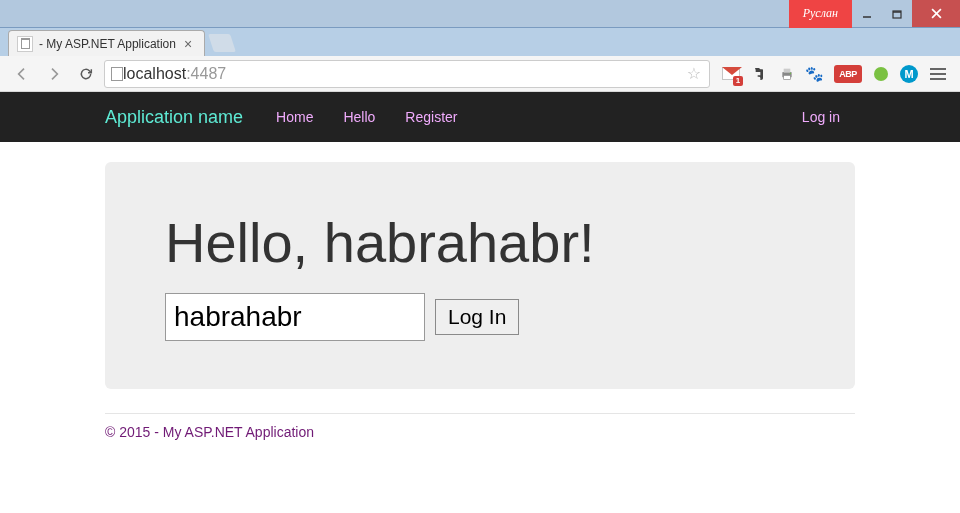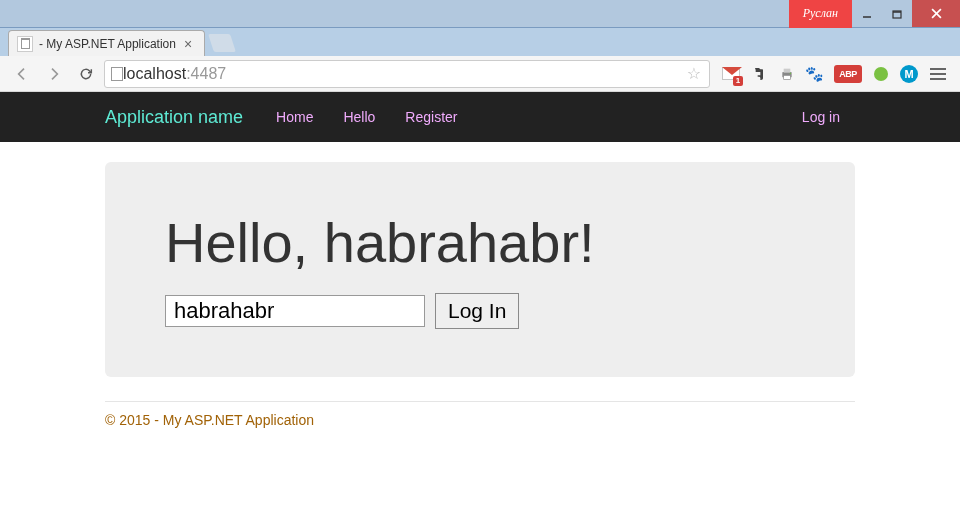--- a/index.html
+++ b/index.html
@@ -42,24 +42,24 @@
     .brand { color: #5eead4; font-size: 18px; padding-right: 18px; }
     .nav-links { display: flex; gap: 0; }
     .nav-links a, .nav-right a { color: #f0abfc; padding: 0 15px; font-size: 14px; cursor: pointer; line-height: 50px; }
     .nav-right { margin-left: auto; display: flex; }
 
     
     .container { width: 750px; margin: 0 auto; }
     .jumbo { background: #eee; margin-top: 20px; padding: 48px 60px; border-radius: 6px; }
     .jumbo h1 { font-size: 56px; font-weight: 500; color: #333; margin-bottom: 18px; }
     .form-row { display: flex; gap: 10px; align-items: center; }
-    .inp { font-size: 22px; padding: 4px 8px; border: 1px solid #999; font-family: Arial, sans-serif; width: 260px; height: 32px; background:#fff;}
+    .inp { font-size: 28px; padding: 4px 8px; border: 1px solid #999; font-family: Arial, sans-serif; width: 260px; height: 48px; background:#fff;}
     .btn { font-size: 21px; padding: 4px 12px; background: #efefef; border: 1px solid #8a8a8a; font-family: Arial, sans-serif; height: 36px; cursor: pointer;}
     hr { margin: 24px 0 10px; border: none; border-top: 1px solid #e5e5e5; }
-    .footer { color: #a16207; font-size: 14px; padding-bottom: 20px; }
+    .footer { color: #701a75; font-size: 14px; padding-bottom: 20px; }
     
     .gmail-ic { position: relative; }
     .gmail-ic .g { width:18px; height:13px; background:#fff; border:1px solid #c5c5c5; position:relative;}
     .gmail-ic .g::before{content:"";position:absolute;left:-1px;top:-1px;border-left:10px solid transparent;border-right:10px solid transparent;border-top:8px solid #d54b3d;width:0;height:0;}
     .gmail-ic .badge{position:absolute;bottom:-3px;right:-3px;background:#d43f3a;color:#fff;font-size:8px;width:10px;height:10px;border-radius:2px;display:flex;align-items:center;justify-content:center;}
     .evernote-ic{color:#444;font-size:18px;}
     .print-ic svg{width:18px;height:16px;}
     .paw-ic{color:#f0a020;font-size:15px;}
     .abp-ic{background:#d43f3a;color:#fff;border-radius:3px;width:28px;font-size:9px;letter-spacing:-0.5px;}
     .dot-ic{width:14px;height:14px;border-radius:50%;background:#7ac142;}

